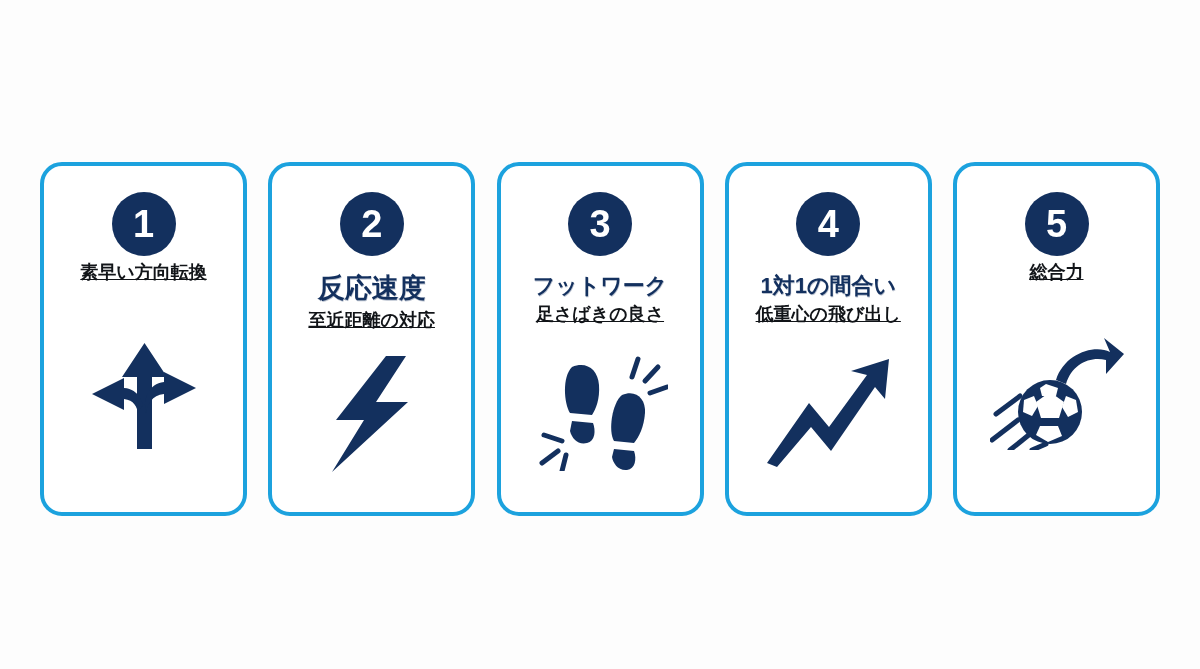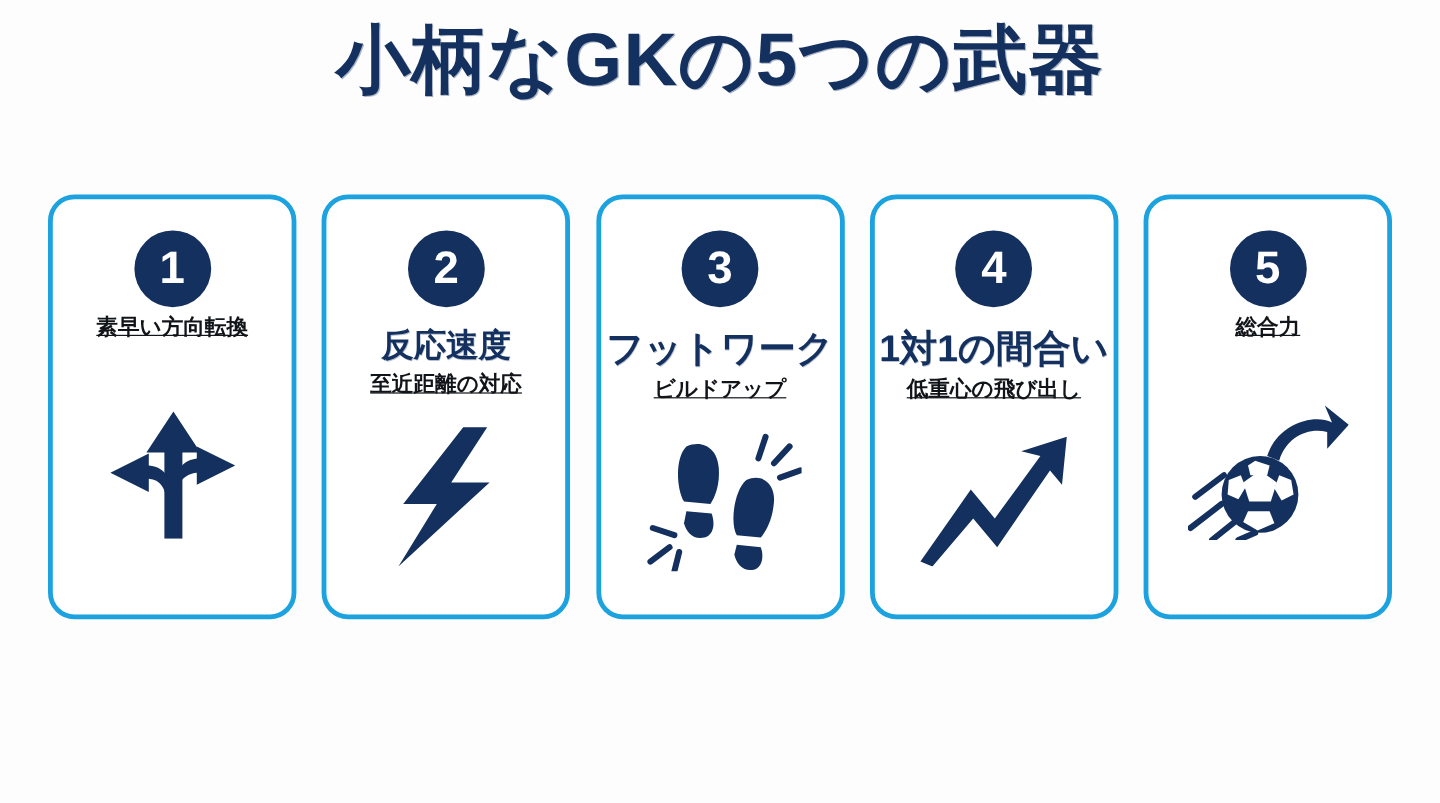--- a/index.html
+++ b/index.html
@@ -84,21 +84,21 @@
   .card-title {
     margin-top: 18px;
     font-size: 27px;
     font-weight: bold;
     color: #13305e;
     white-space: nowrap;
     line-height: 1.1;
     text-shadow: 0.5px 0.5px 0 rgba(19,48,94,0.3);
   }
   .card-title.narrow {
-    font-size: 31px;
+    font-size: 22px;
   }
 
   .card-sub {
     margin-top: 7px;
     font-size: 18px;
     font-weight: bold;
     color: #111418;
     white-space: nowrap;
     line-height: 1.1;
     text-decoration: underline;
@@ -138,23 +138,20 @@
     height: 9px;
     border-radius: 5px;
     background: #ee3b33;
   }
 </style>
 </head>
 <body>
 
 <div id="infographic">
 
-  <div class="title-wrap">
-    <div class="main-title">小柄なGKの5つの武器</div>
-  </div>
 
   <div class="cards-row">
 
     <div class="card">
       <div class="badge">1</div>
       <div class="card-sub">素早い方向転換</div>
       <div class="card-icon">
         <svg width="124" height="118" viewBox="0 0 124 118" fill="#13305e">
 
           <path d="M55 118 L55 46 L40 46 L62.5 12 L85 46 L70 46 L70 118 Z"></path>
@@ -173,21 +170,21 @@
       <div class="card-icon">
         <svg width="108" height="120" viewBox="0 0 108 120" fill="#13305e">
           <path d="M68 2 L18 66 L46 66 L14 118 L90 48 L58 48 L88 2 Z"></path>
         </svg>
       </div>
     </div>
 
     <div class="card">
       <div class="badge">3</div>
       <div class="card-title narrow">フットワーク</div>
-      <div class="card-sub">ビルドアップ</div>
+      <div class="card-sub">足さばきの良さ</div>
       <div class="card-icon">
         <svg width="136" height="120" viewBox="0 0 136 120" fill="#13305e">
 
           <path d="M40 16 C54 10 66 18 67 34 C68 48 64 58 60 64 L38 62 C32 52 30 26 40 16 Z"></path>
 
           <path d="M40 70 L61 72 C64 80 63 90 55 92 C46 94 40 88 38 80 Z"></path>
 
           <path d="M90 44 C104 38 114 48 113 62 C112 76 107 86 102 92 L82 90 C76 80 80 52 90 44 Z"></path>
 
           <path d="M82 98 L102 100 C105 108 103 118 95 119 C86 120 81 112 80 106 Z"></path>

